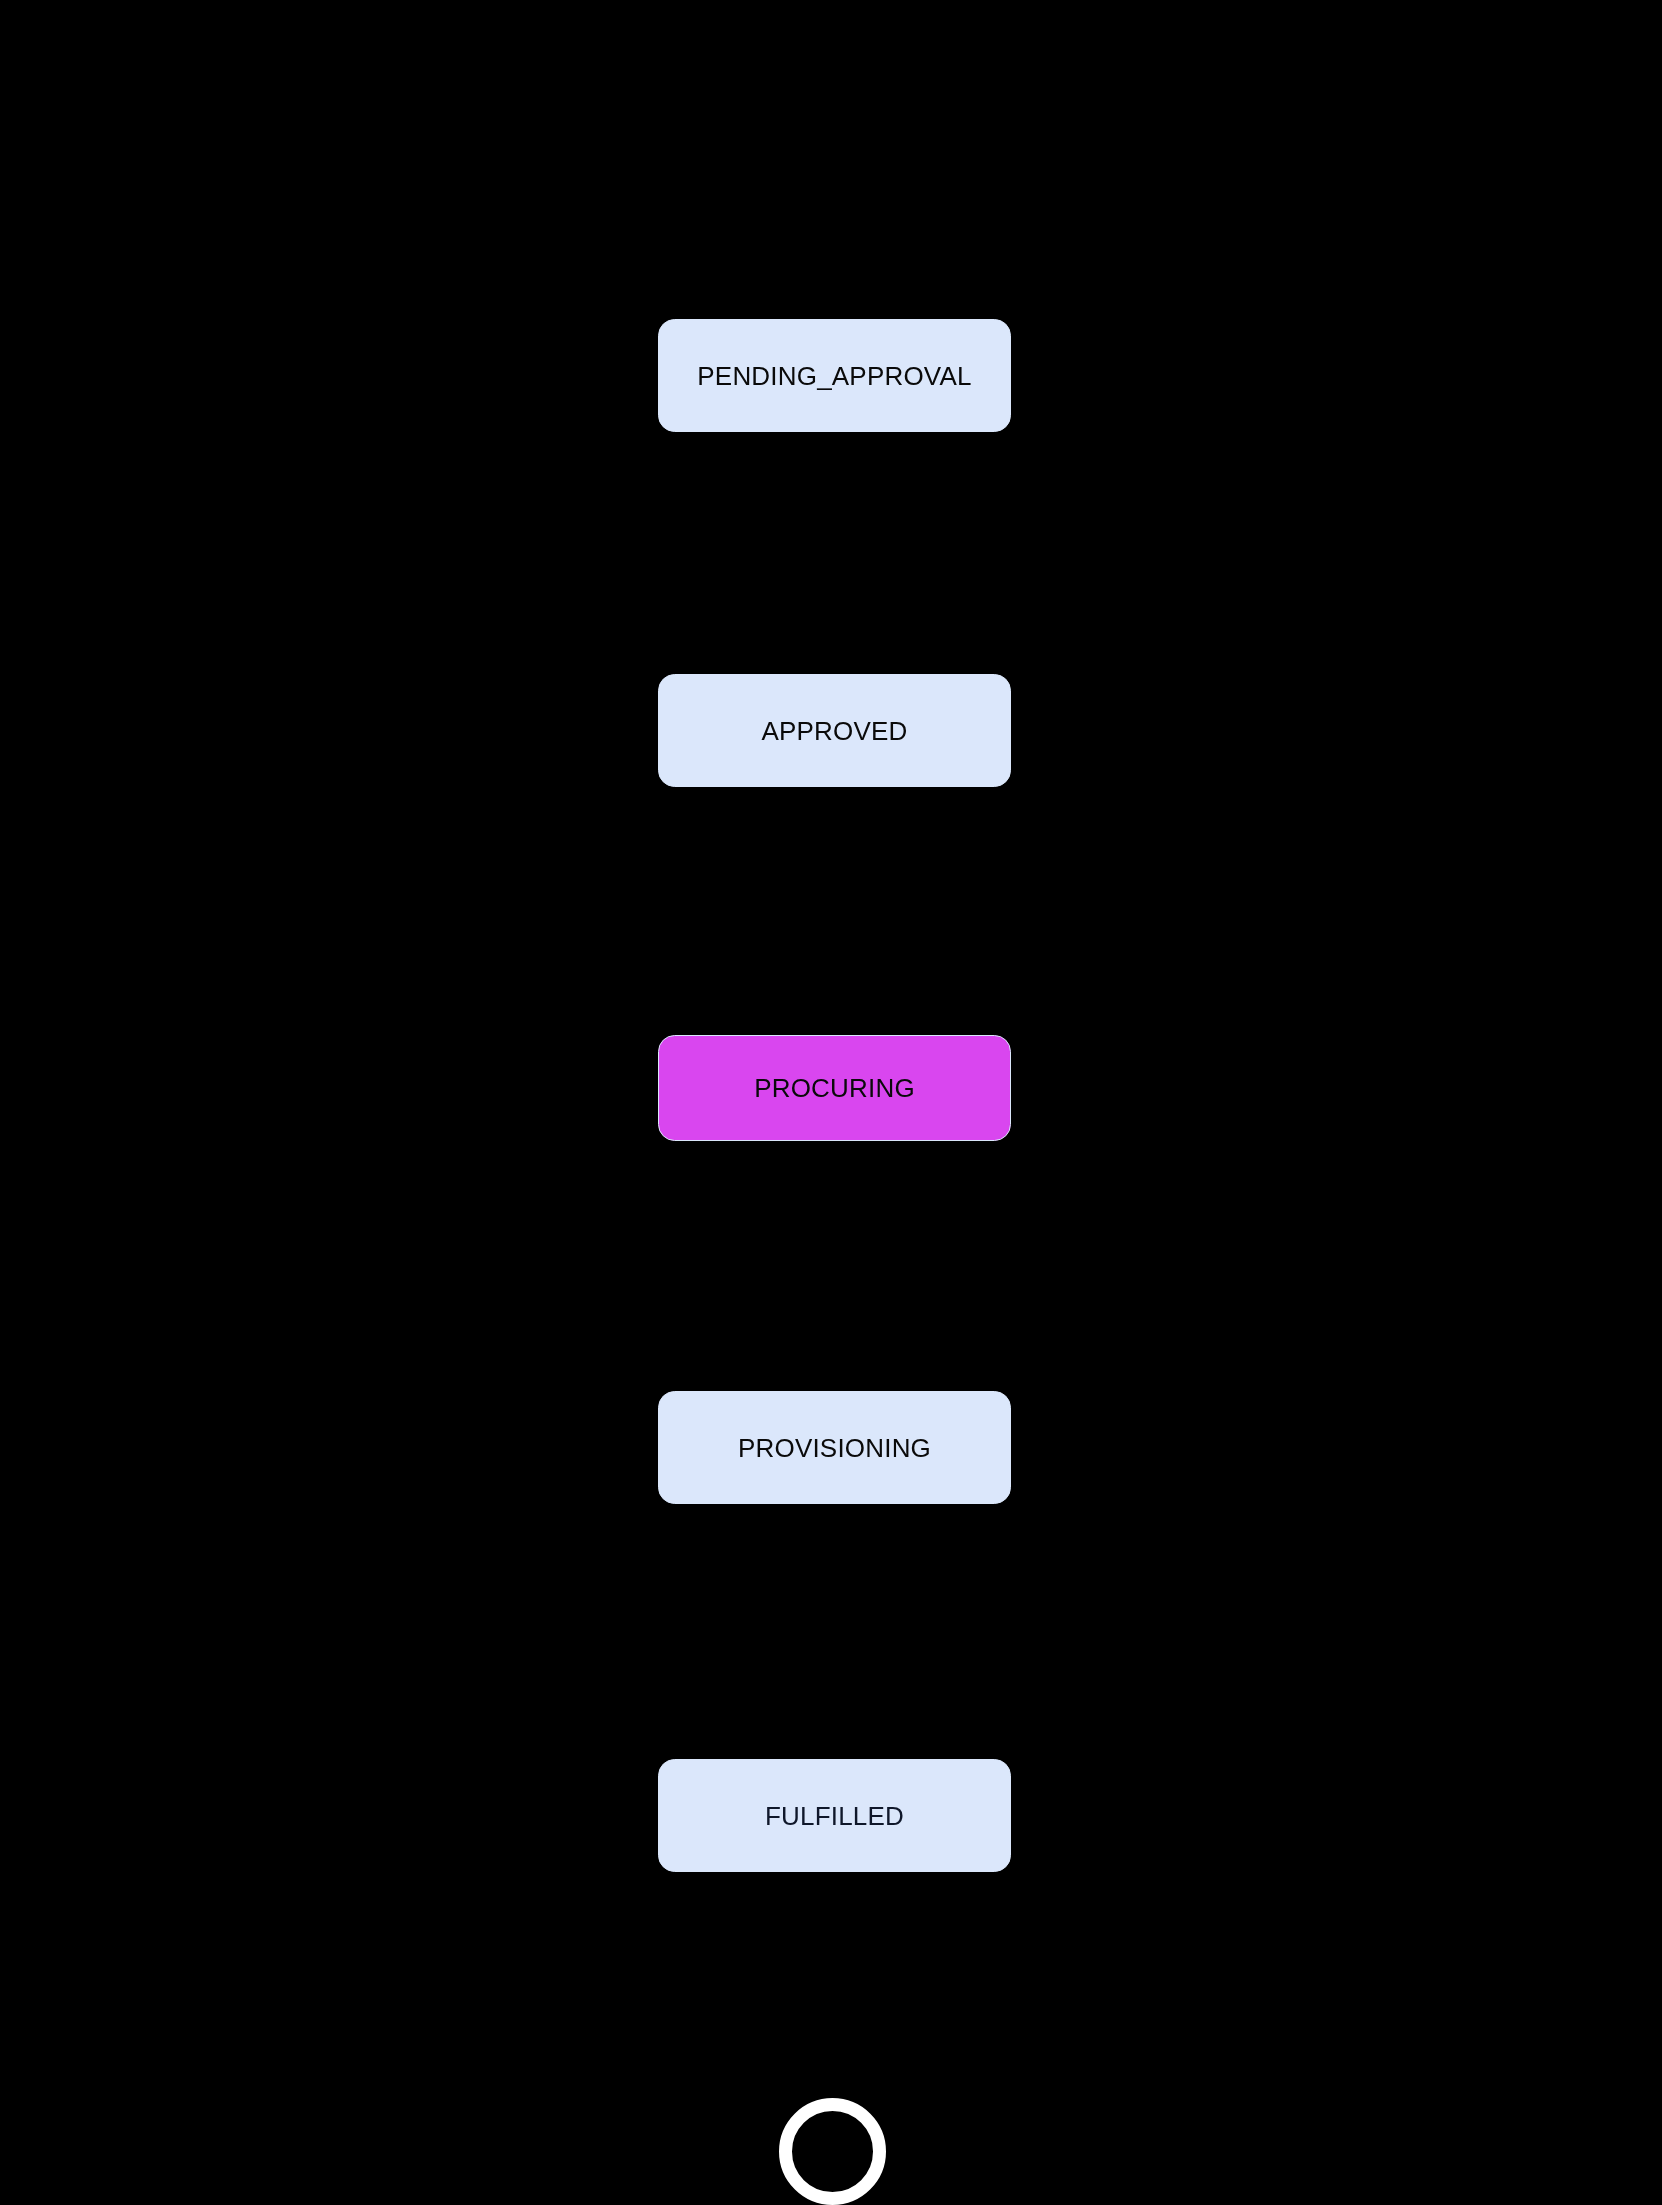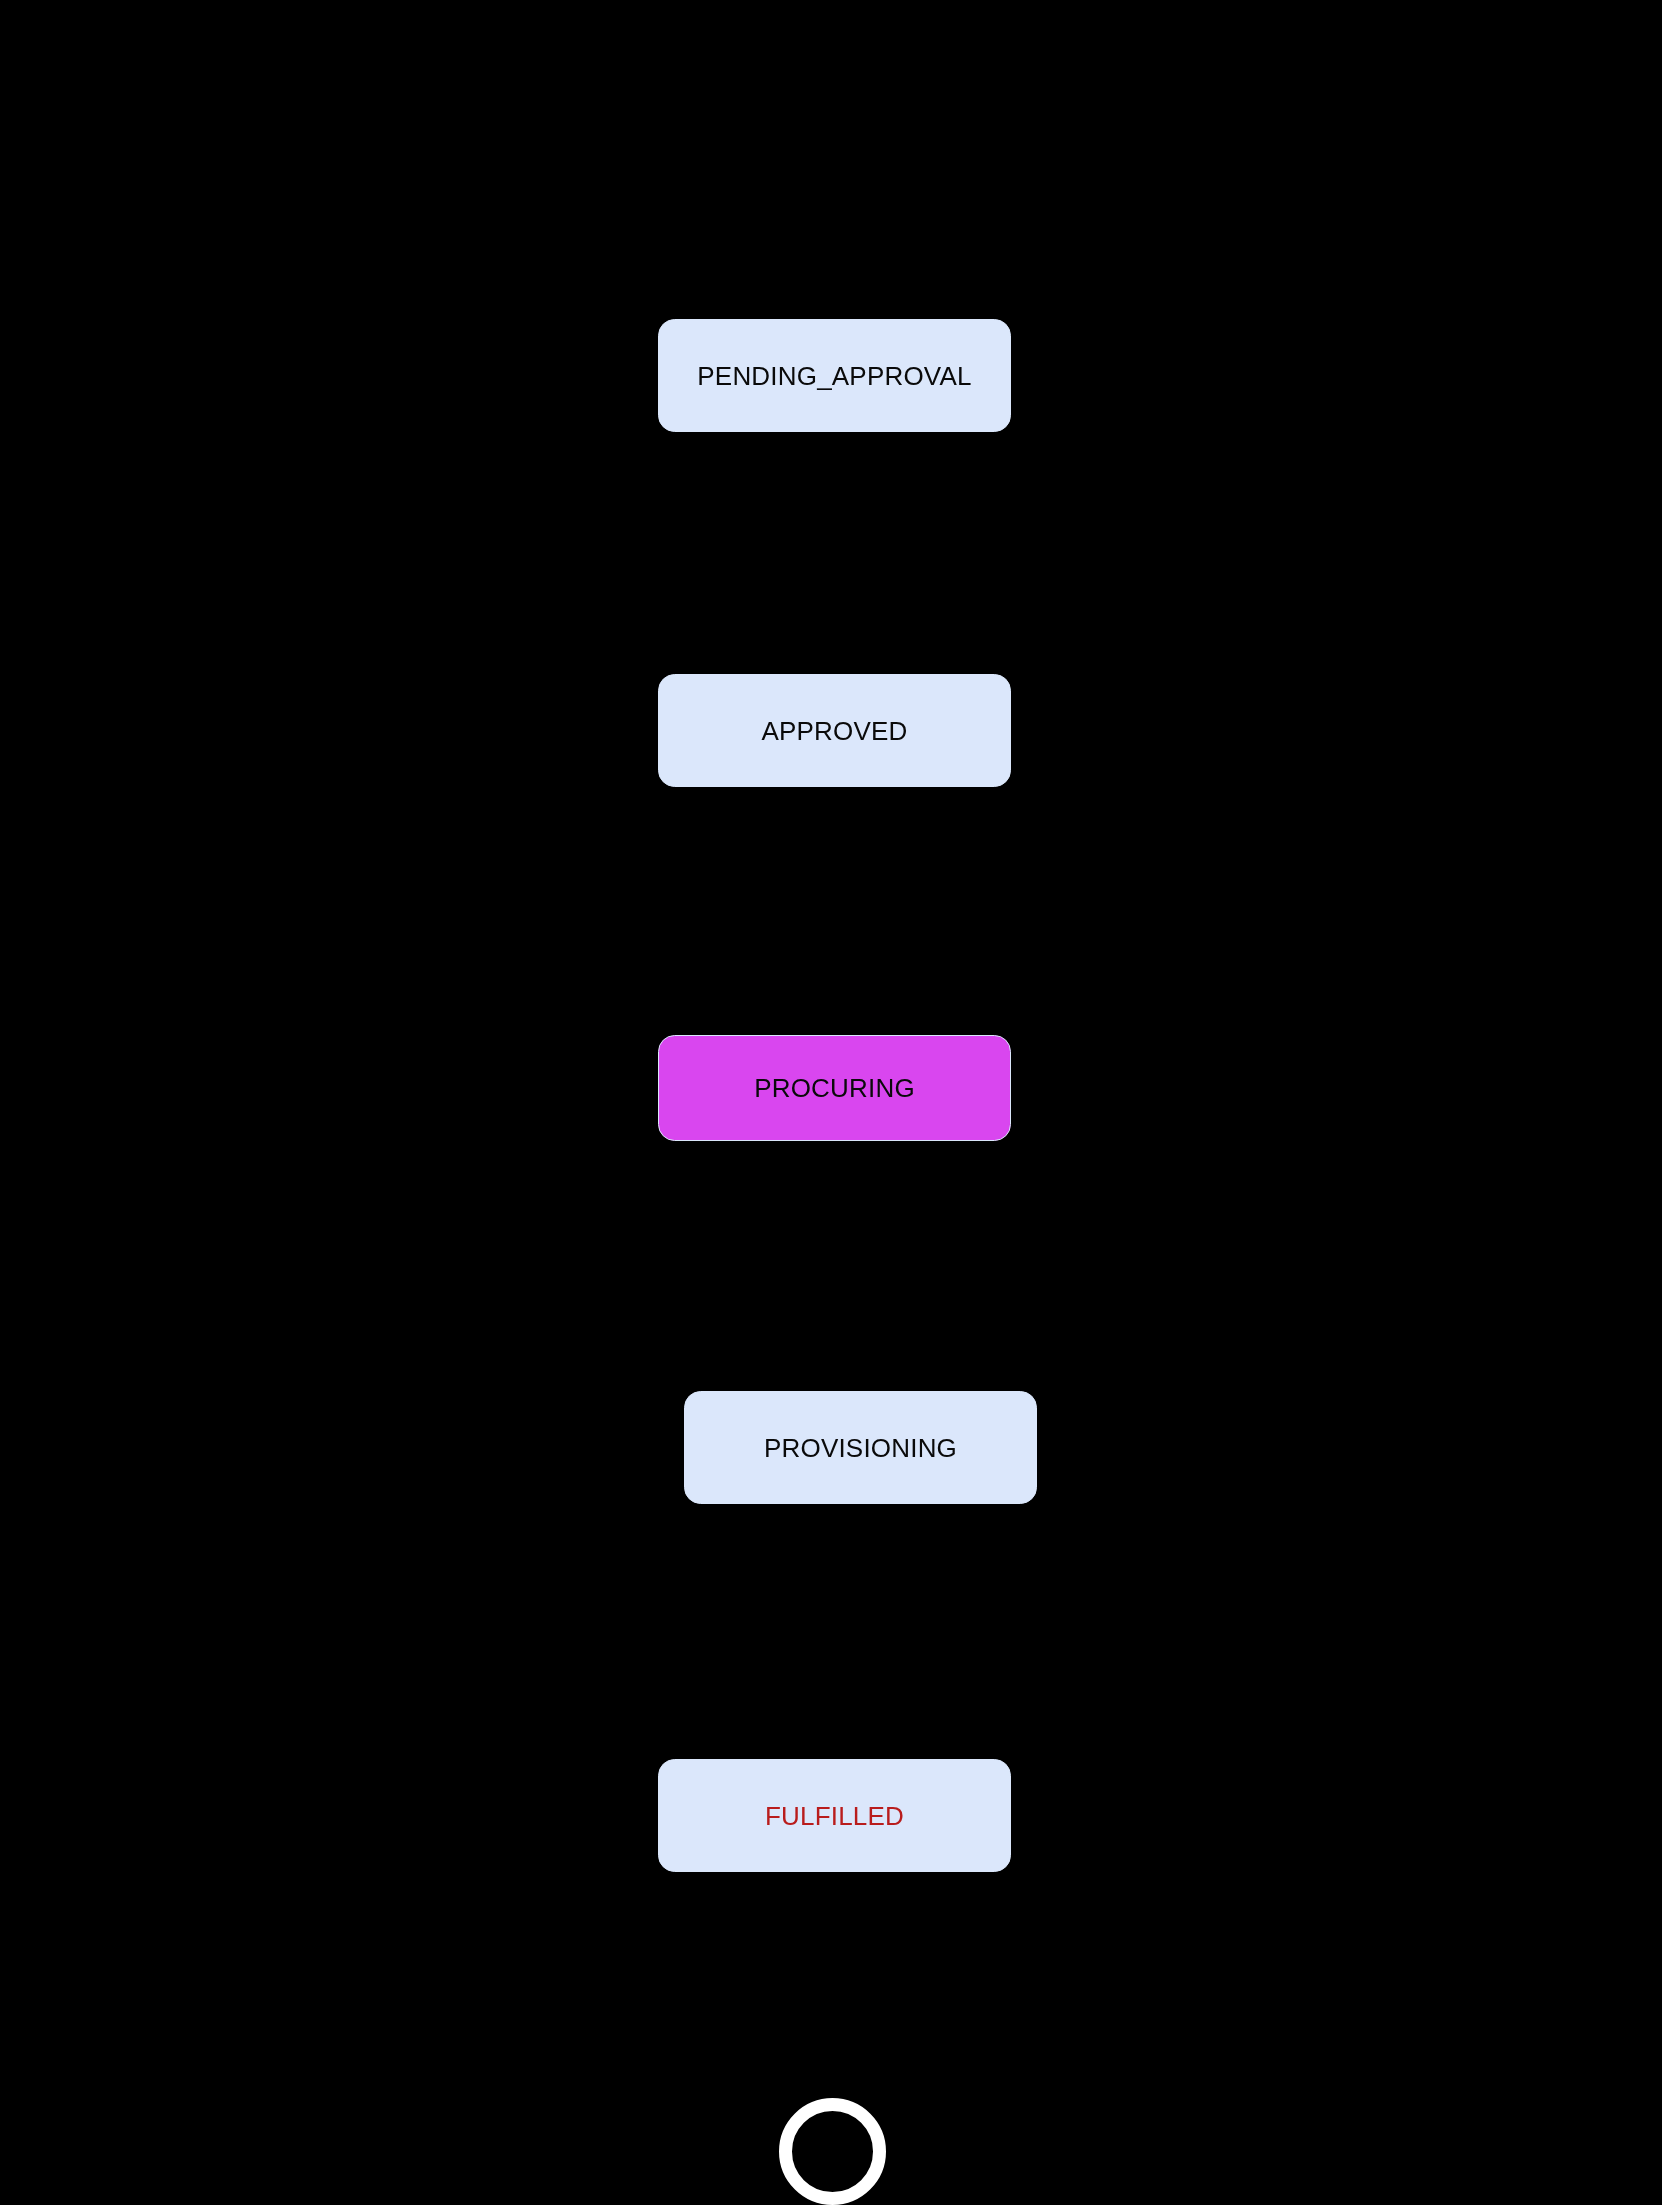--- a/index.html
+++ b/index.html
@@ -90,24 +90,24 @@
   </div>
 
   <div class="flow-node" style="left: 658px; top: 674px; width: 353px; height: 113px; background: rgb(219, 231, 251); border-color: rgb(219, 231, 251);">
     <span class="flow-node-label" style="color: rgb(10, 10, 10); text-align: right;">APPROVED</span>
   </div>
 
   <div class="flow-node" style="left: 658px; top: 1035px; width: 353px; height: 106px; background: #d946ef; border-color: rgb(219, 231, 251);">
     <span class="flow-node-label" style="color: rgb(10, 10, 10);">PROCURING</span>
   </div>
 
-  <div class="flow-node" style="left: 684px; top: 1391px; width: 353px; height: 113px; background: rgb(219, 231, 251); border-color: rgb(219, 231, 251);">
+  <div class="flow-node" style="left: 658px; top: 1391px; width: 353px; height: 113px; background: rgb(219, 231, 251); border-color: rgb(219, 231, 251);">
     <span class="flow-node-label" style="color: rgb(10, 10, 10);">PROVISIONING</span>
   </div>
 
   <div class="flow-node" style="left: 658px; top: 1759px; width: 353px; height: 113px; background: rgb(219, 231, 251); border-color: rgb(219, 231, 251);">
-    <span class="flow-node-label" style="color: #b91c1c;">FULFILLED</span>
+    <span class="flow-node-label" style="color: #0f172a;">FULFILLED</span>
   </div>
 
   <div class="end-marker" id="end-marker" style="left: 779px; top: 2098px; width: 107px; height: 107px; border: 13px solid rgb(255, 255, 255);"></div>
 
 </div>
 
 
 </body></html>

